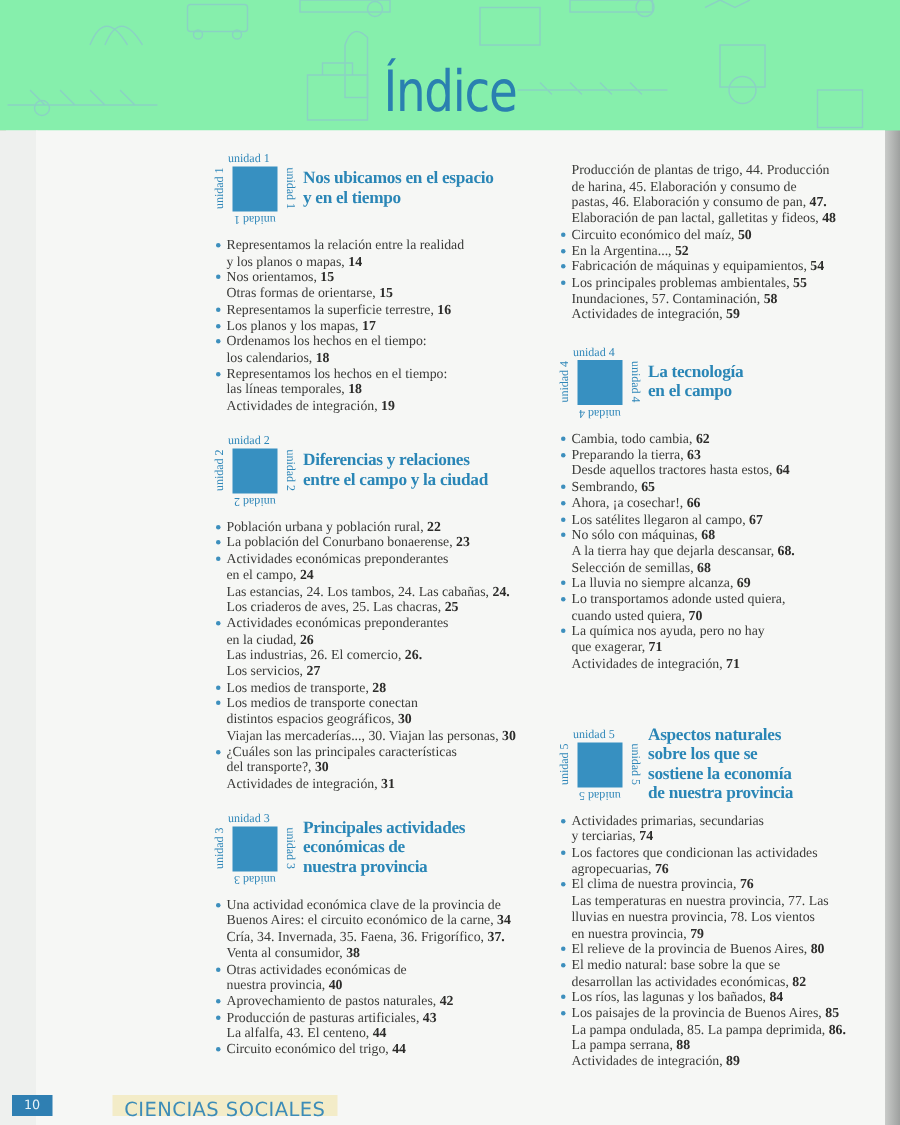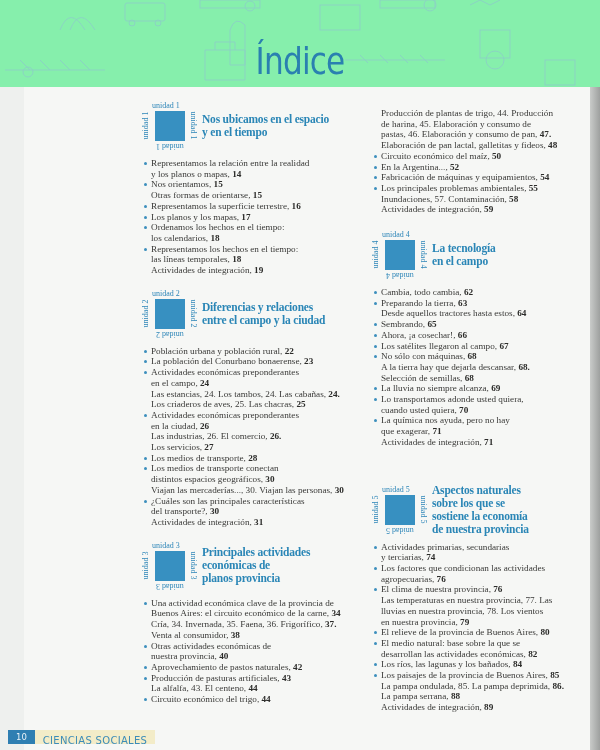--- a/index.html
+++ b/index.html
@@ -20,23 +20,23 @@
   .badge .lbl{position:absolute;font-size:8px;color:#2e86b8;white-space:nowrap;line-height:9px;}
   .badge .t{left:8px;top:1px;}
   .badge .b{left:12px;bottom:1px;transform:rotate(180deg);}
   .badge .l{left:-12px;top:21px;transform:rotate(-90deg);}
   .badge .r{right:-12px;top:21px;transform:rotate(90deg);}
   .unit-title{font-family:Liberation Serif, serif;color:#2a86b6;font-size:11.5px;line-height:13px;margin-left:6px;font-weight:bold;letter-spacing:-.2px;}
   ul{list-style:none;margin:0 0 12px 0;padding:0;}
   li{font-size:9.2px;line-height:10.7px;color:#3a3a38;padding-left:7px;position:relative;}
   li.b::before{content:"";position:absolute;left:0;top:4px;width:3px;height:3px;border-radius:50%;background:#3d8fbd;}
   li .n{font-weight:bold;color:#2c2c2a;}
-  .footer{position:absolute;left:8px;top:730px;height:14px;display:flex;align-items:stretch;}
+  .footer{position:absolute;left:8px;top:730px;height:14px;display:flex;align-items:stretch;gap:40px;}
   .footer .num{background:#2f7fb2;color:#e8f2f8;font-family:"DejaVu Sans",sans-serif;font-size:8.5px;padding:0 8px;line-height:14px;}
-  .footer .sec{background:#f3ecc8;color:#3c8cb8;font-family:"DejaVu Sans",sans-serif;font-size:10px;padding:4px 8px;line-height:14px;letter-spacing:.3px;}
+  .footer .sec{background:#f3ecc8;color:#3c8cb8;font-family:"DejaVu Sans",sans-serif;font-size:13px;padding:4px 8px;line-height:14px;letter-spacing:.3px;}
 </style>
 </head>
 <body>
 
 <div class="leftedge"></div>
 <div class="rightedge"></div>
 
 <div class="header">
   <svg class="pattern" width="600" height="87" viewBox="0 0 600 87">
     <g fill="none" stroke="#8fbcd6" stroke-width="1">
@@ -137,21 +137,21 @@
       <div class="badge">
         <div class="sq"></div>
         <span class="lbl t">unidad 3</span>
         <span class="lbl b">unidad 3</span>
         <span class="lbl l">unidad 3</span>
         <span class="lbl r">unidad 3</span>
       </div>
       <div class="unit-title">
         <div>Principales actividades</div>
         <div>económicas de</div>
-        <div>planos provincia</div>
+        <div>nuestra provincia</div>
       </div>
     </div>
     <ul>
         <li class="b"><span>Una actividad económica clave de la provincia de</span></li>
         <li class=""><span>Buenos Aires: el circuito económico de la carne, </span><span class="n">34</span></li>
         <li class=""><span>Cría, 34. Invernada, 35. Faena, 36. Frigorífico, </span><span class="n">37.</span></li>
         <li class=""><span>Venta al consumidor, </span><span class="n">38</span></li>
         <li class="b"><span>Otras actividades económicas de</span></li>
         <li class=""><span>nuestra provincia, </span><span class="n">40</span></li>
         <li class="b"><span>Aprovechamiento de pastos naturales, </span><span class="n">42</span></li>

